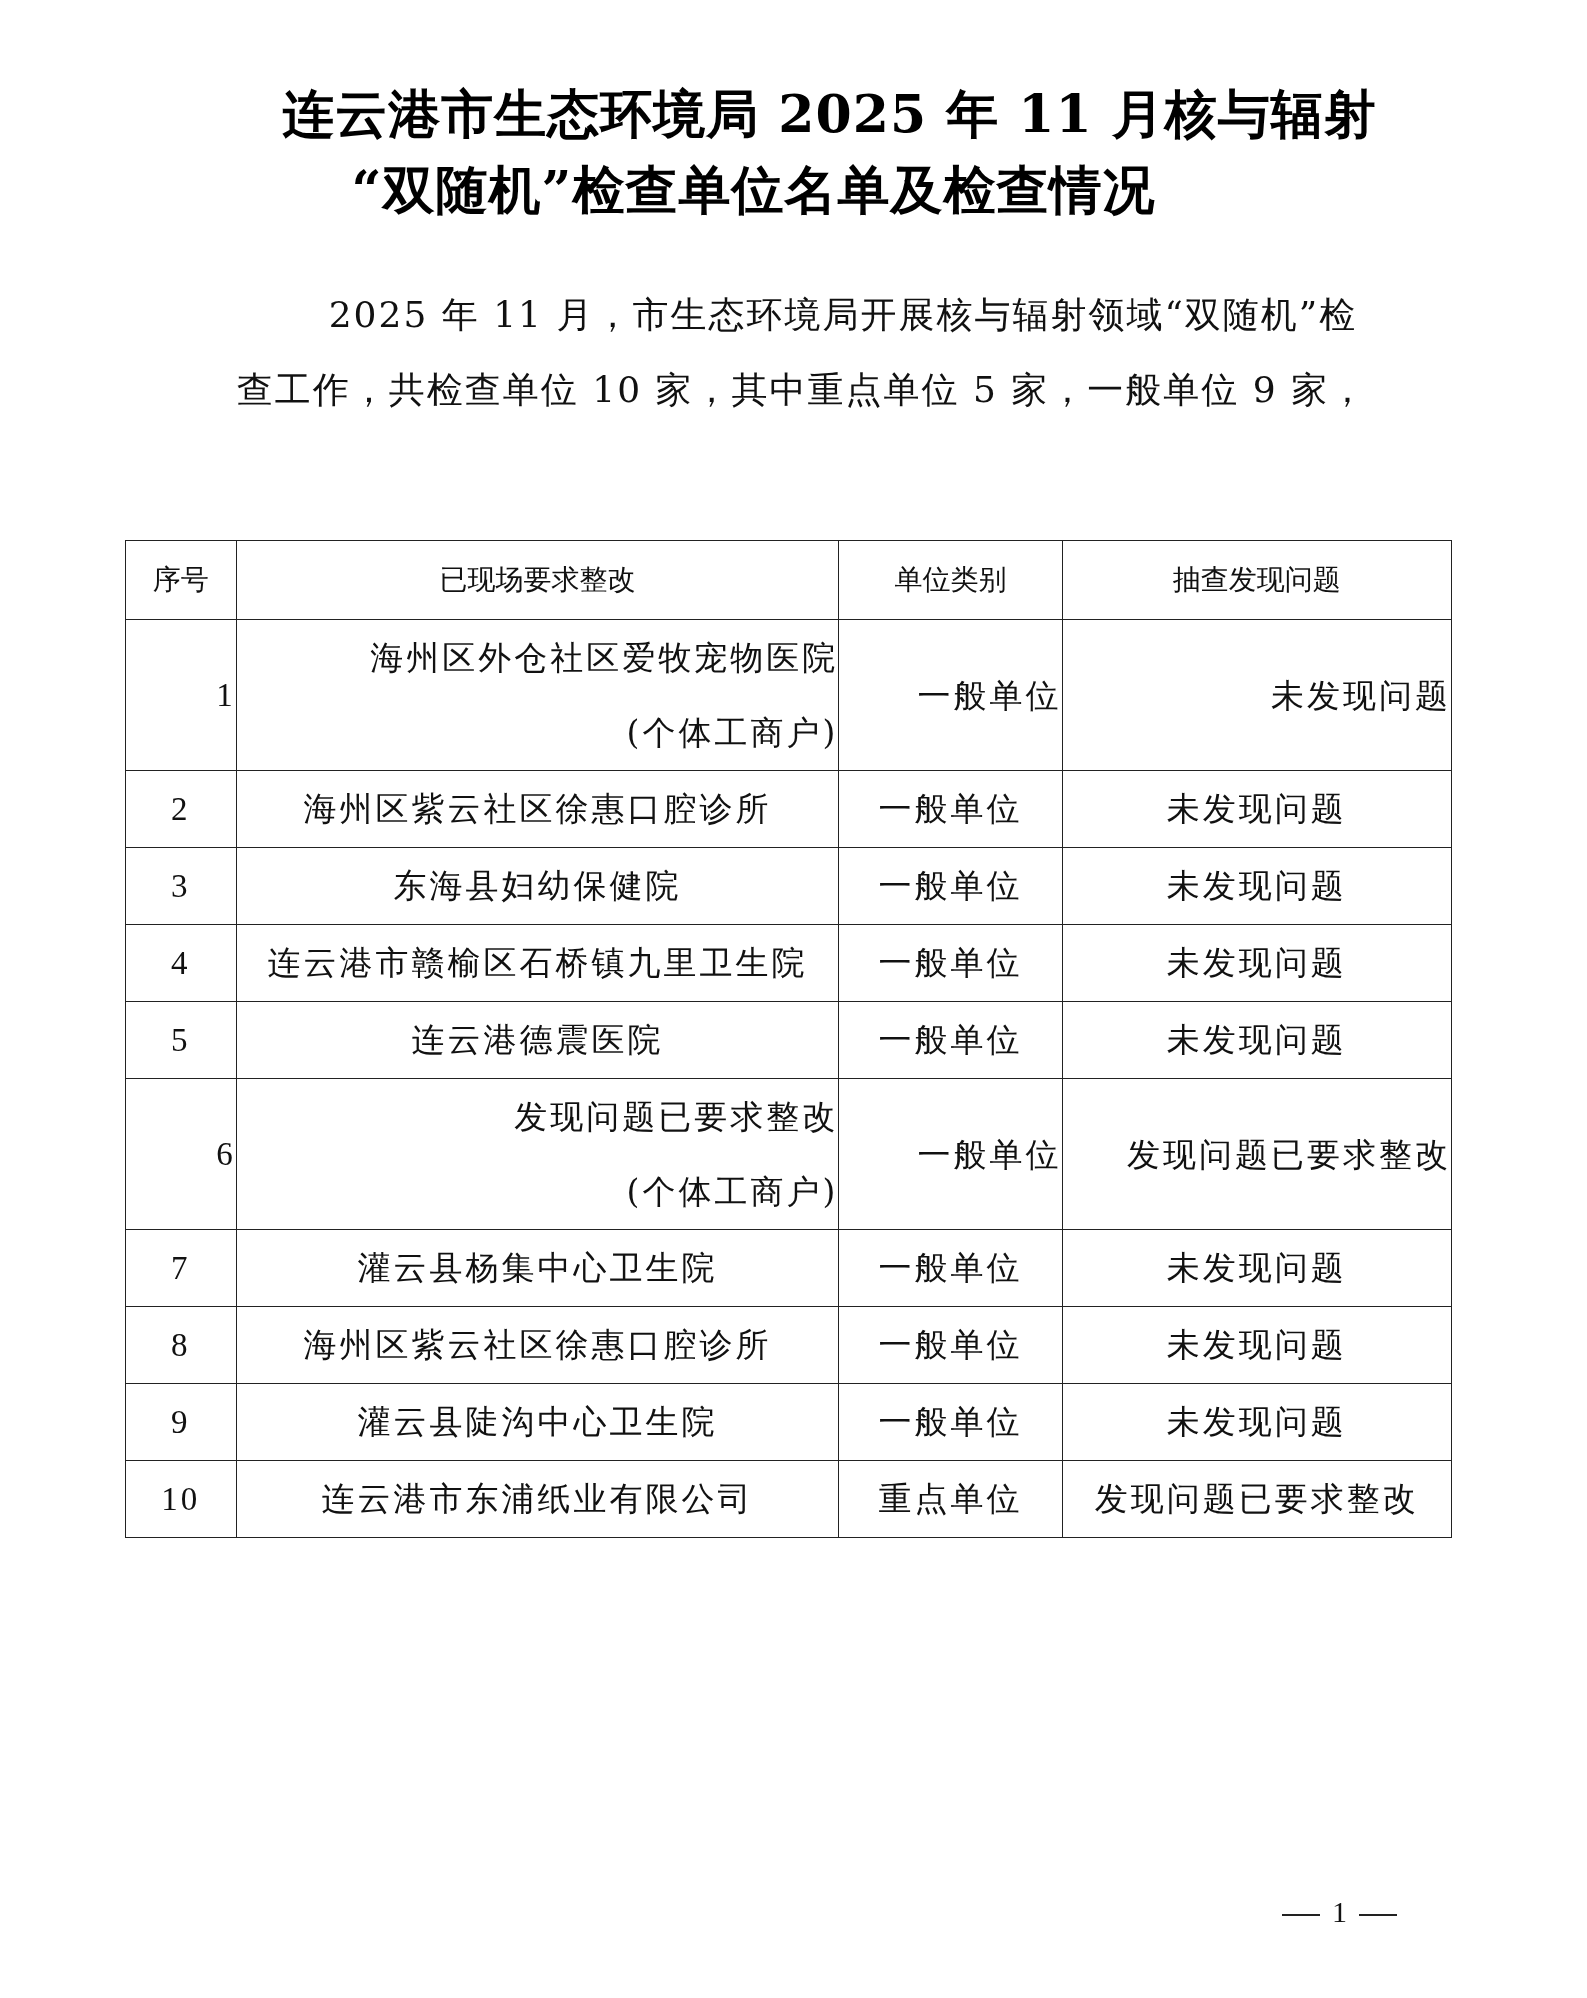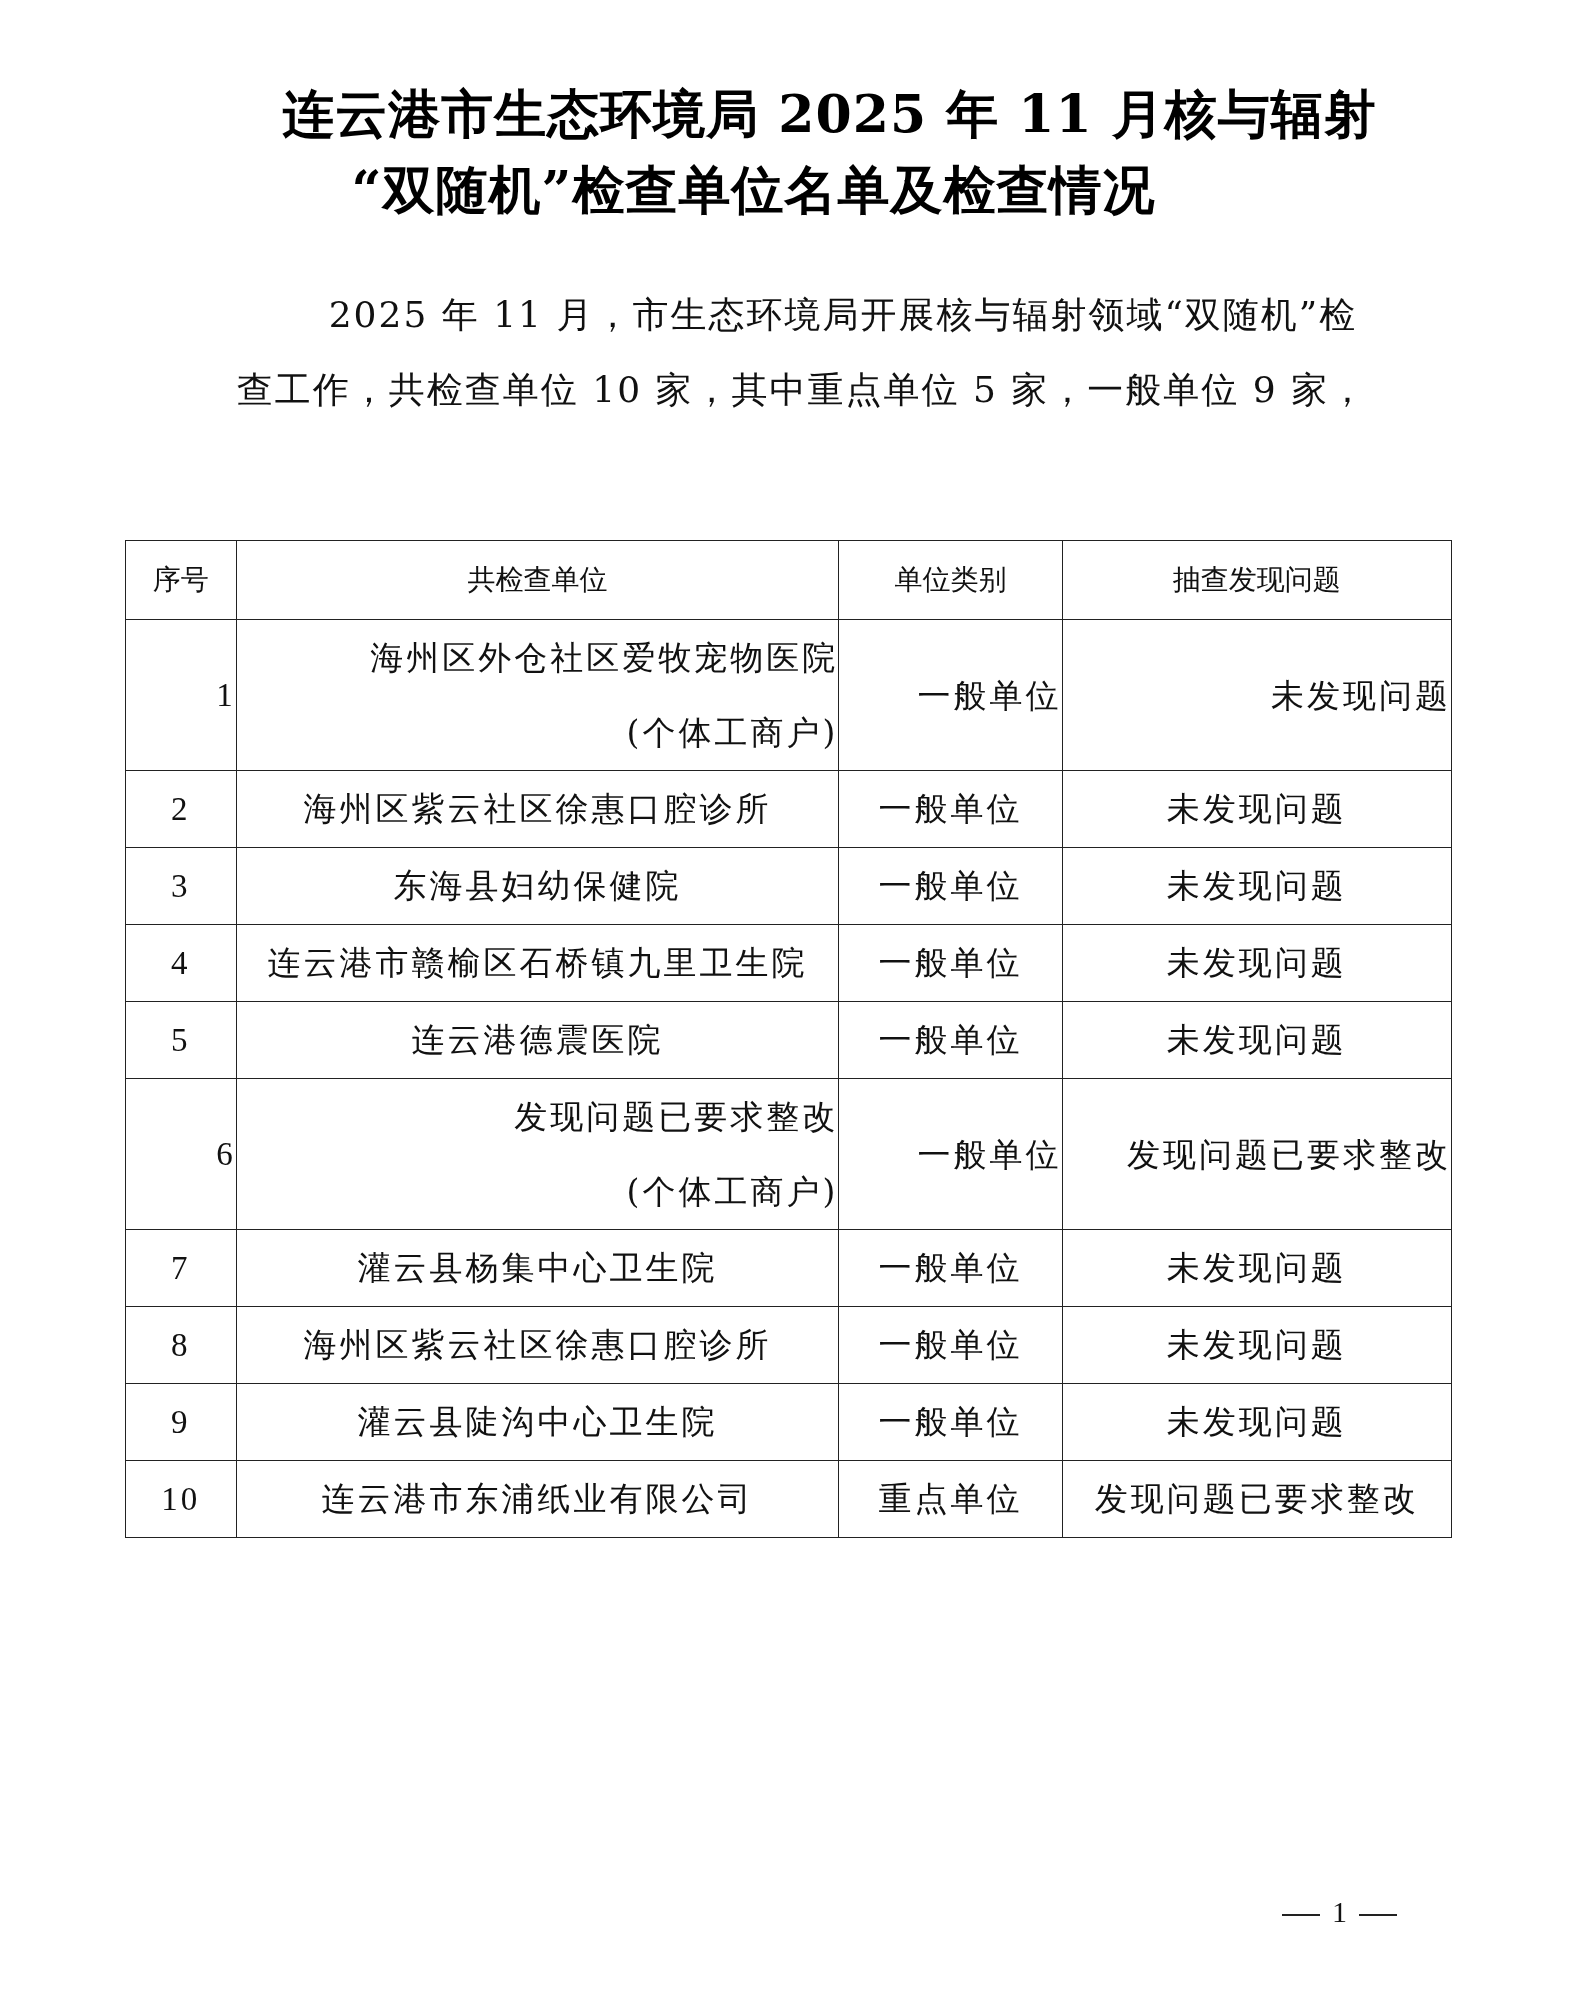--- a/index.html
+++ b/index.html
@@ -55,21 +55,21 @@
 
   <div class="para" style="top:277px;text-align:center;">
     <span class="line indent">2025 年 11 月，市生态环境局开展核与辐射领域“双随机”检</span>
     <span class="line">查工作，共检查单位 10 家，其中重点单位 5 家，一般单位 9 家，</span>
   </div>
 
   <table class="list">
     <thead>
       <tr>
         <th class="col-no">序号</th>
-        <th class="col-name">共检查单位</th>
+        <th class="col-name">已现场要求整改</th>
         <th class="col-type">单位类别</th>
         <th class="col-issue">抽查发现问题</th>
       </tr>
     </thead>
     <tbody>
       <tr class="r2">
         <td class="num">1</td>
         <td>
           <div>海州区外仓社区爱牧宠物医院</div>
           <div>(个体工商户)</div>

